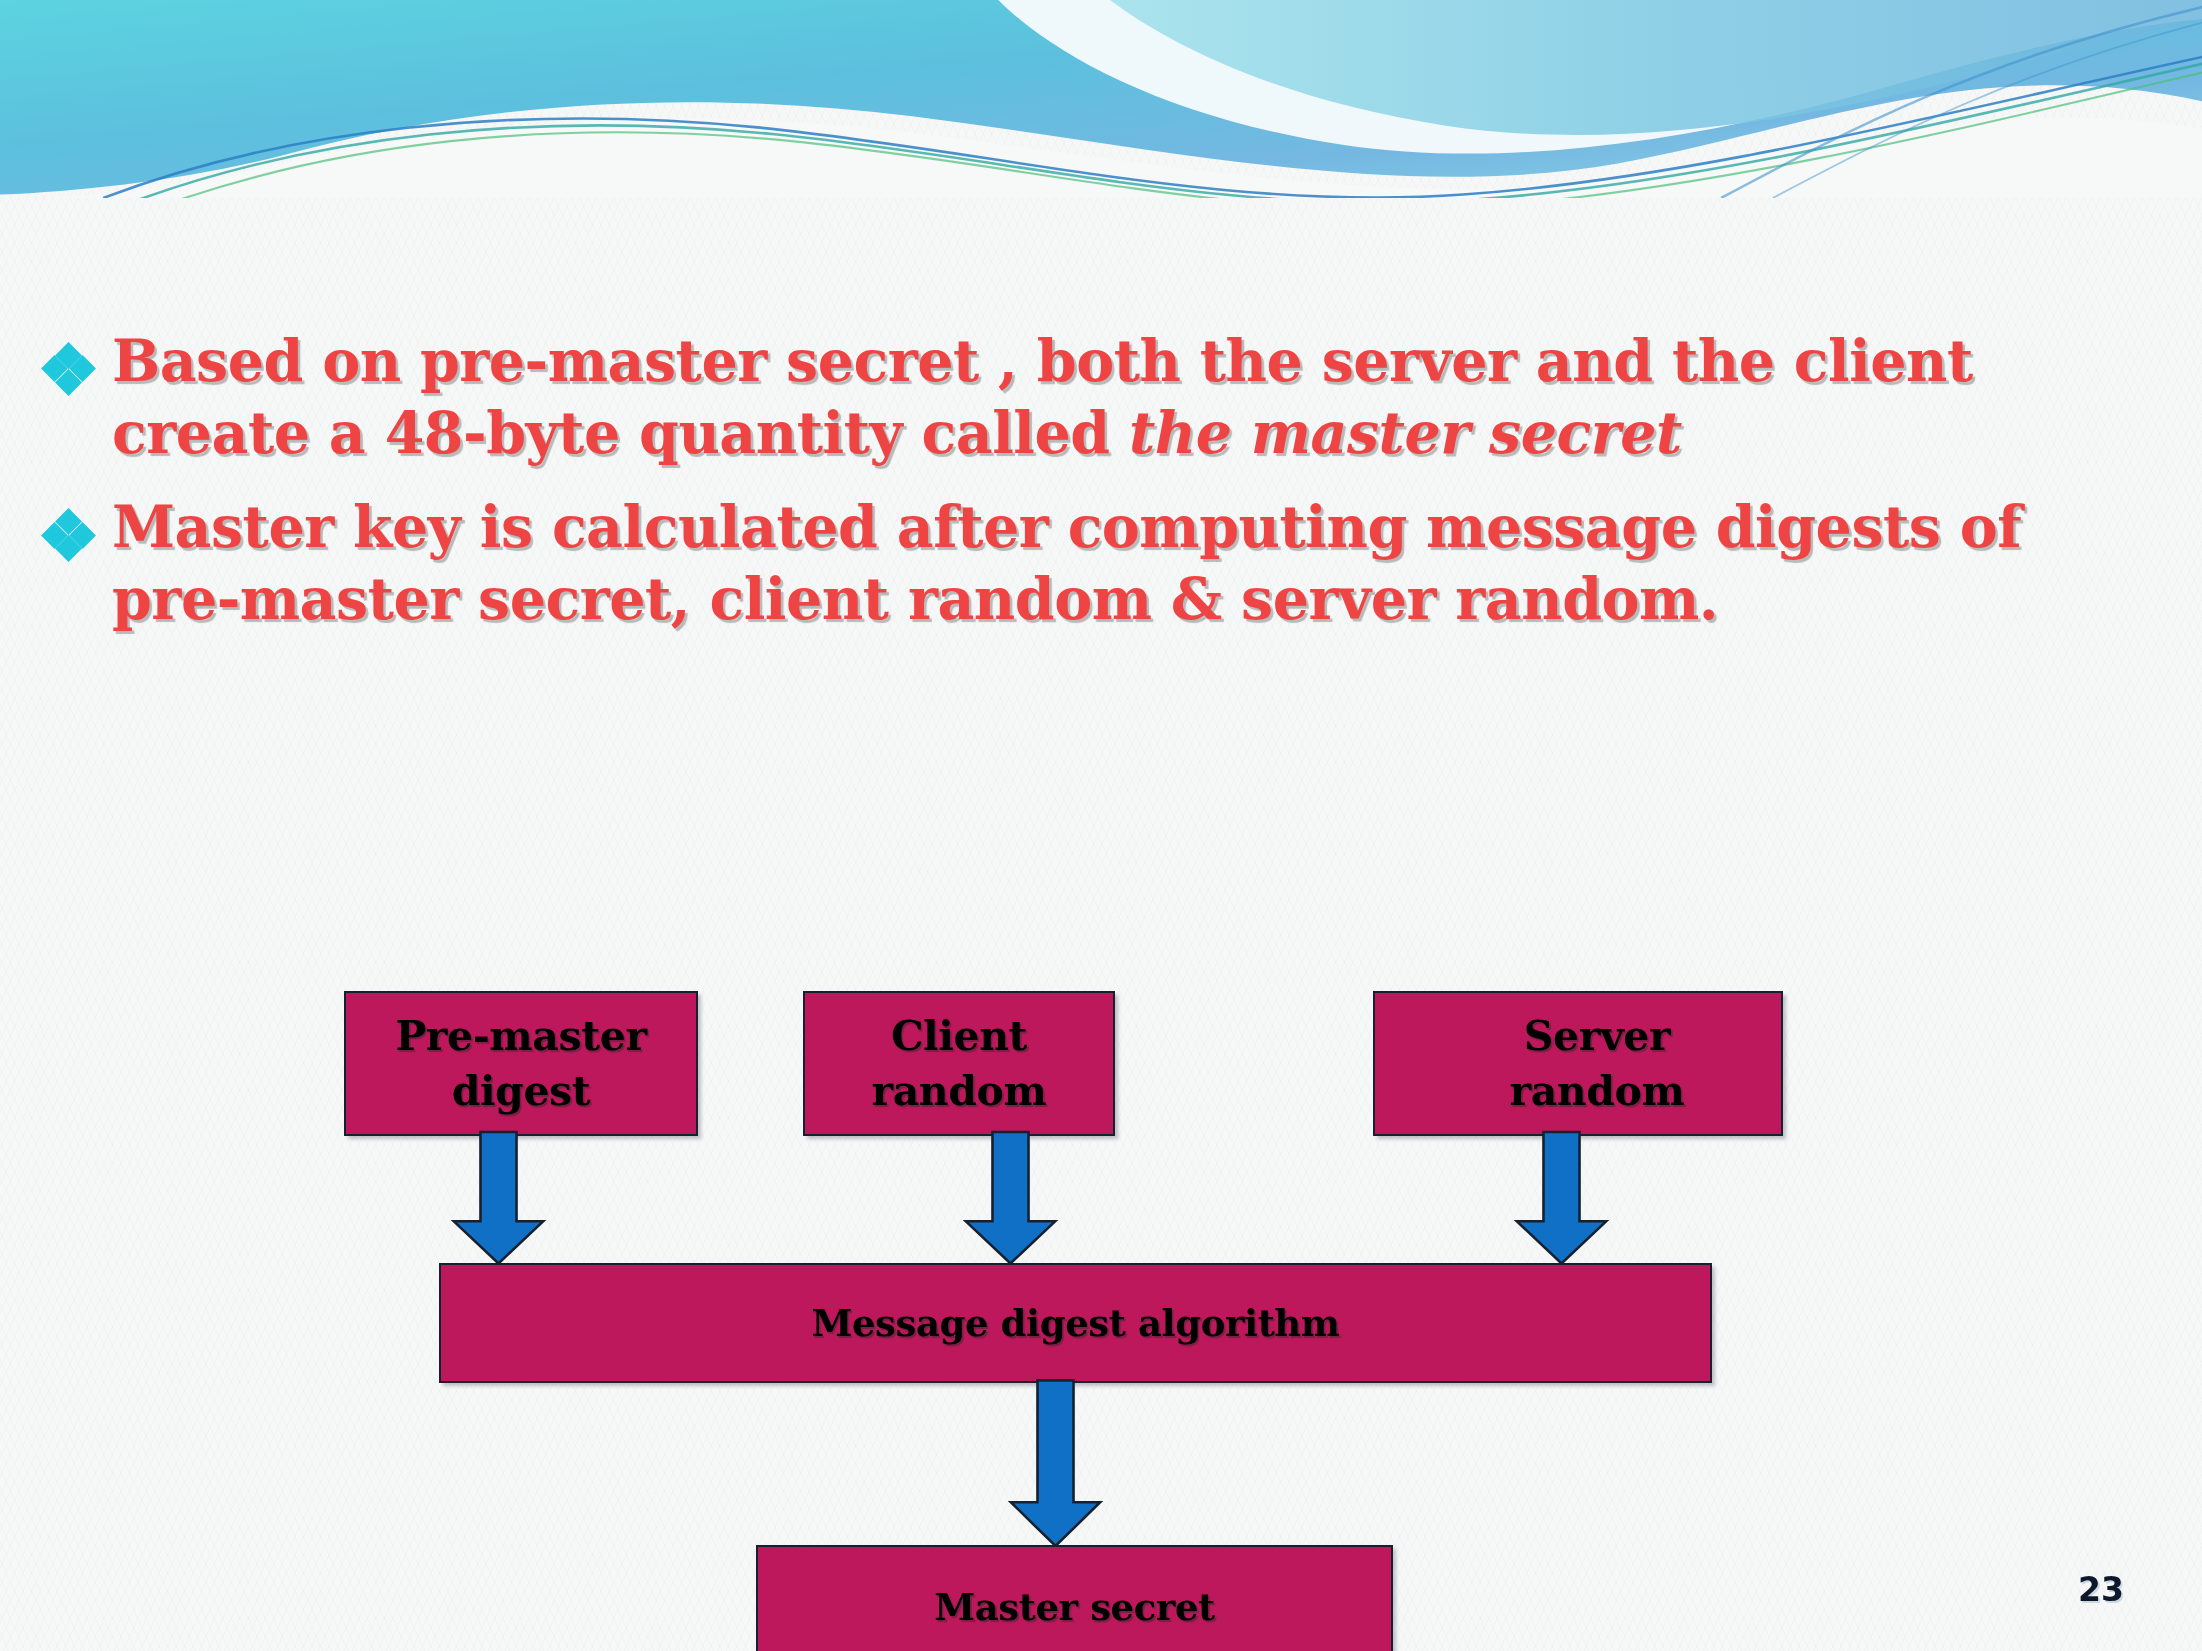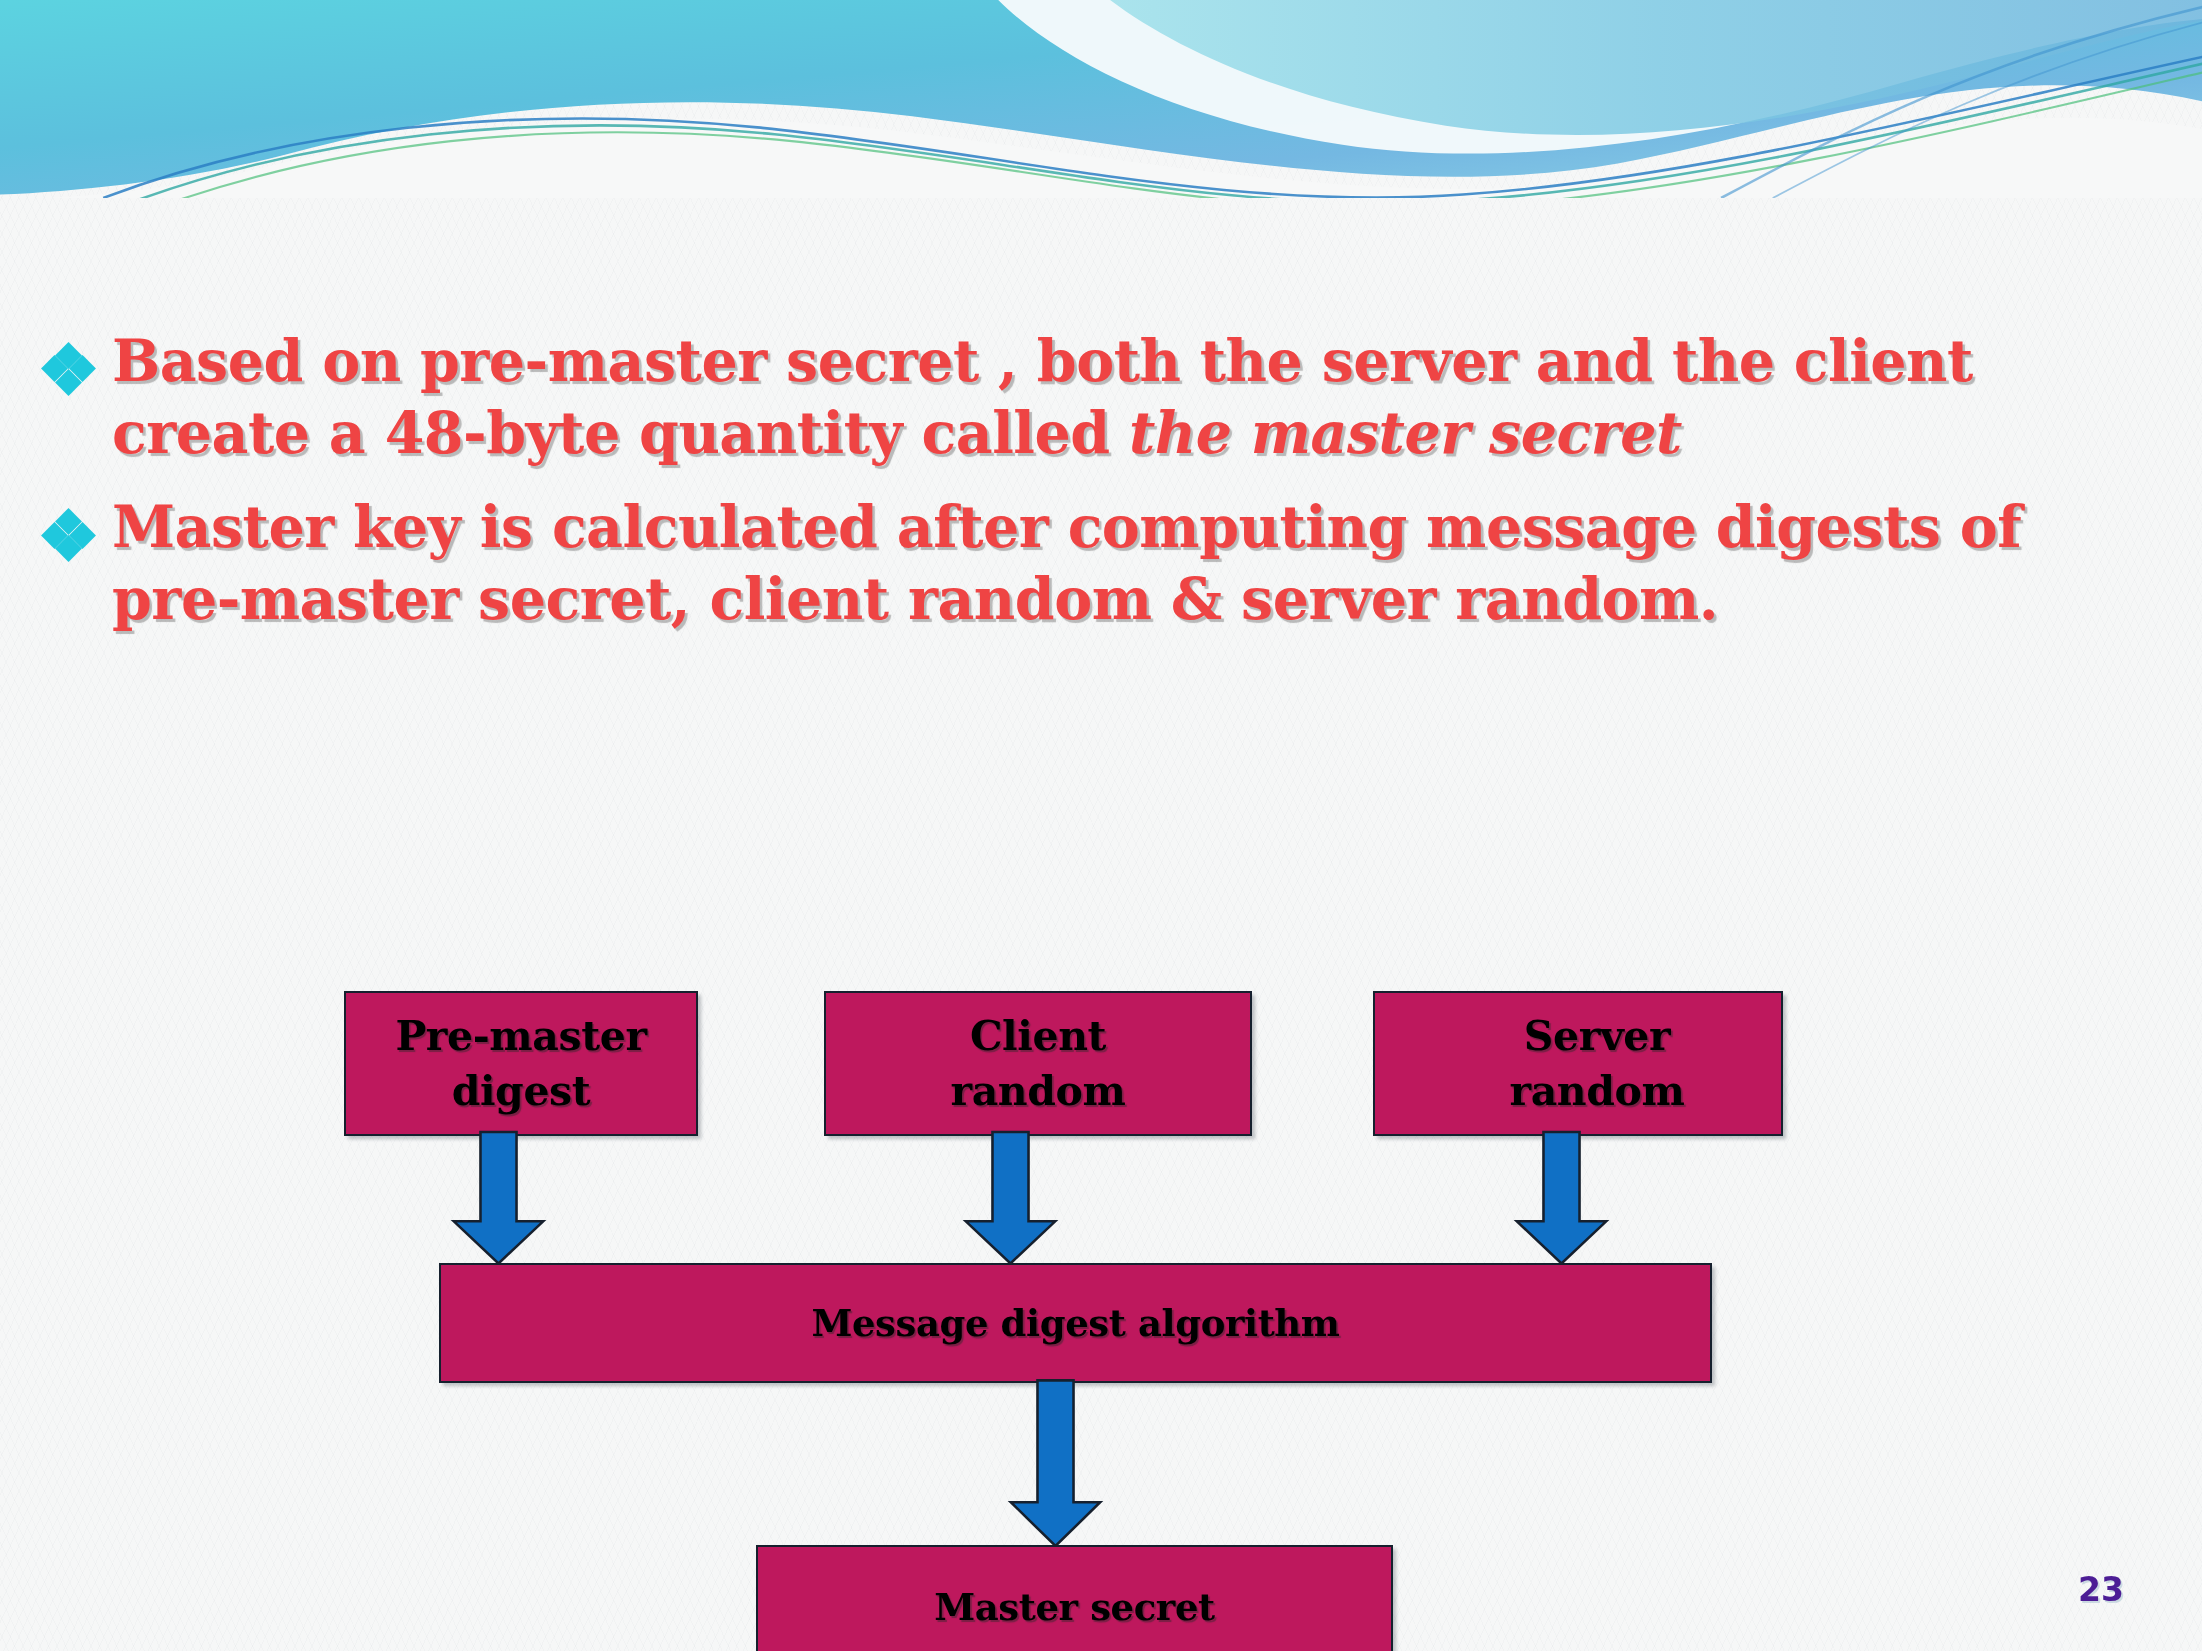--- a/index.html
+++ b/index.html
@@ -151,21 +151,21 @@
     color: #000000;
     letter-spacing: -0.4px;
     text-shadow: 1.7px 1.7px 0.9px rgba(40,40,40,0.45);
     padding: 0 8.6px;
   }
   .node-label.wide {
     font-size: 37px;
   }
 
   .box-premaster { left: 324px;  top: 991px; width: 354px;  height: 145px; }
-  .box-client    { left: 804px;  top: 991px; width: 428px;  height: 145px; }
+  .box-client    { left: 783px;  top: 991px; width: 312px;  height: 145px; }
   .box-server    { left: 1353px; top: 991px; width: 410px;  height: 145px; padding-left: 38px; }
   .box-digest    { left: 419px;  top: 1263px; width: 1273px; height: 120px; }
   .box-master    { left: 736px;  top: 1545px; width: 637px;  height: 125px; }
 
   .arrow-svg {
     position: absolute;
     overflow: visible;
   }
   .arrow-a1 { left: 447px;  top: 1132px; }
   .arrow-a2 { left: 959px; top: 1132px; }
@@ -173,21 +173,21 @@
   .arrow-a4 { left: 1004px; top: 1380px; }
 
   
   .page-number {
     position: absolute;
     right: 79px;
     bottom: 43px;
     font-family: "DejaVu Sans", "Liberation Sans", sans-serif;
     font-weight: bold;
     font-size: 33px;
-    color: #4c1d95;
+    color: #0f172a;
     z-index: 5;
     text-shadow: 1.7px 1.7px 0 rgba(140,175,195,0.4);
   }
 </style>
 </head>
 <body>
 
 <div id="slide">
 
   <div class="paper-texture"></div>

